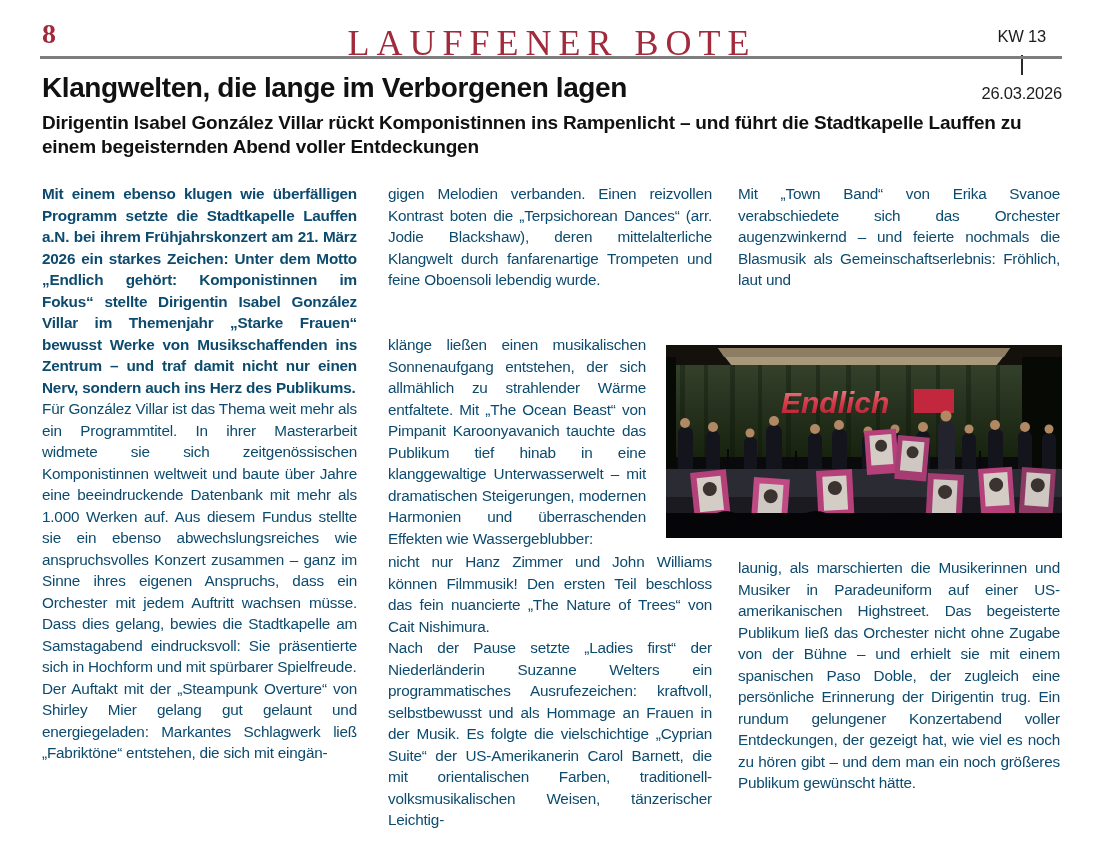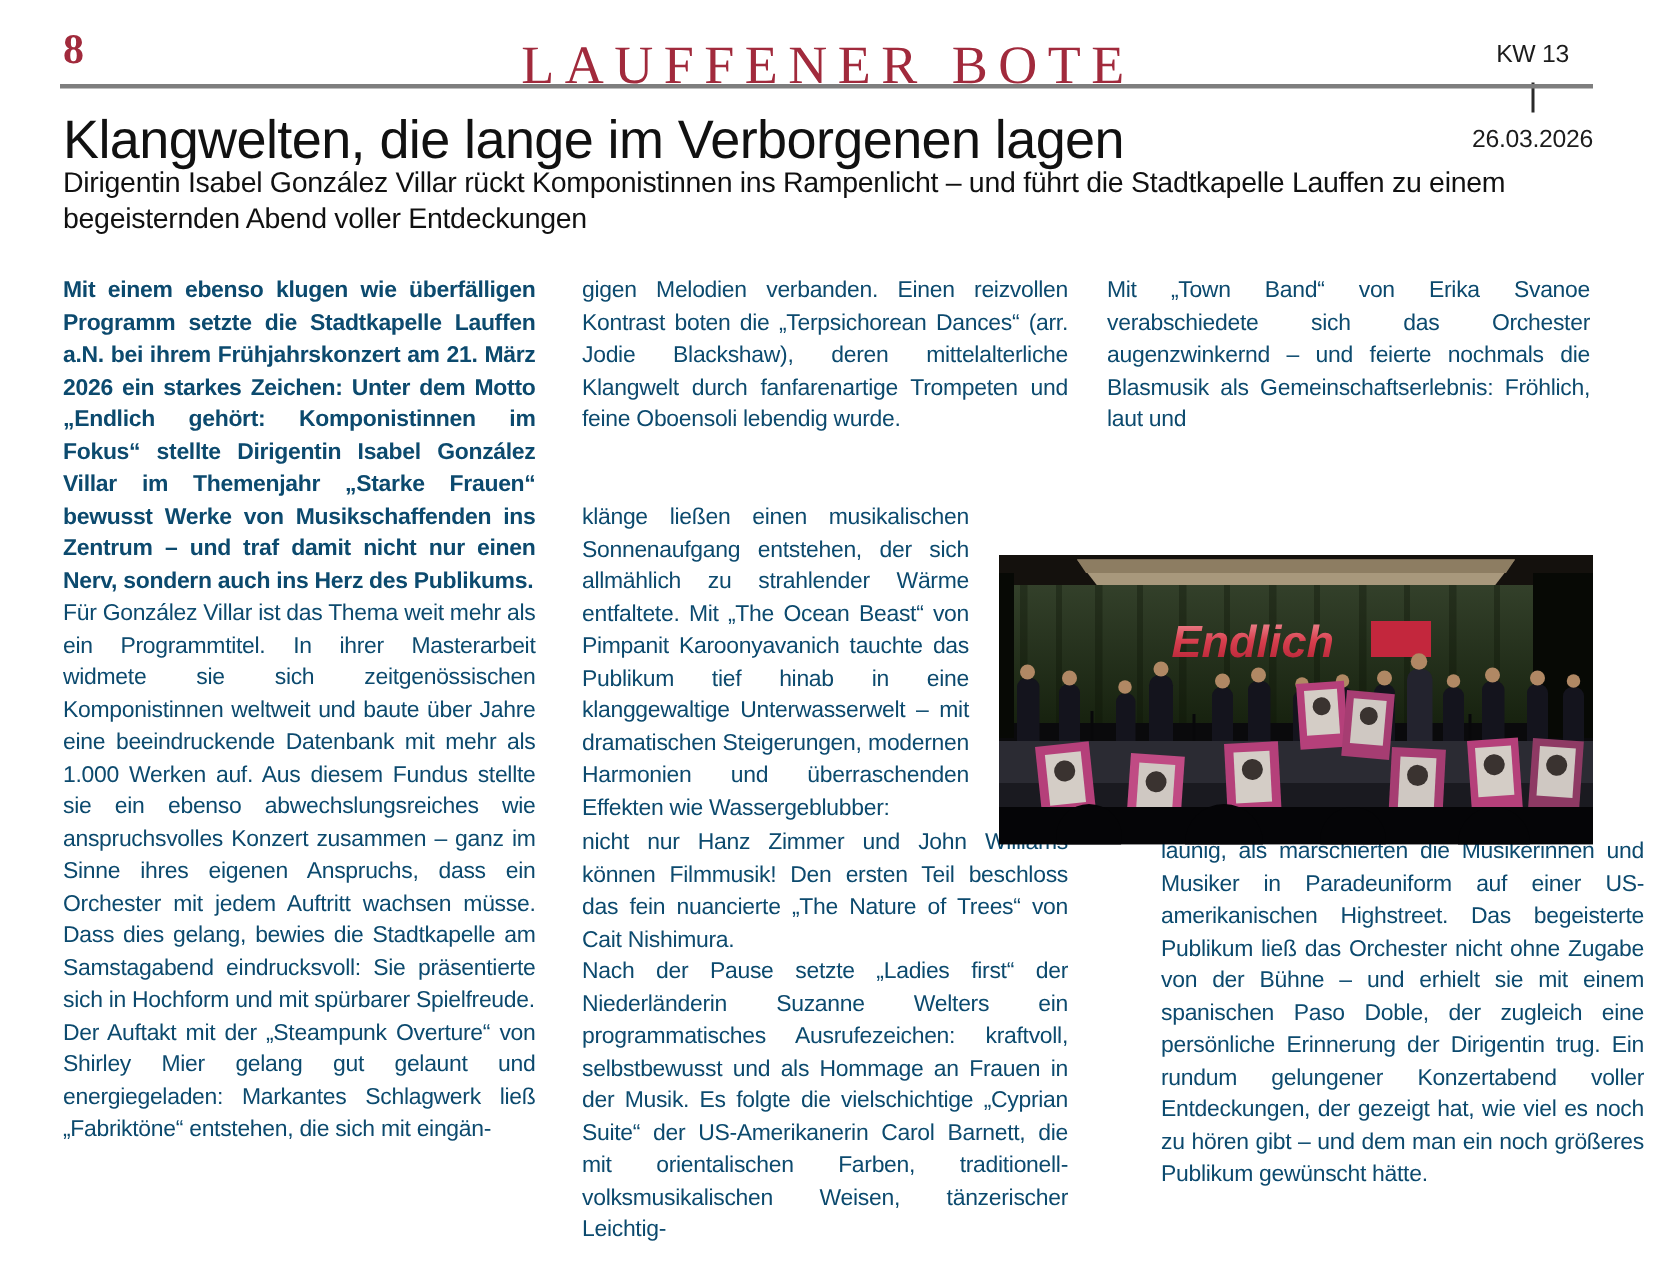--- a/index.html
+++ b/index.html
@@ -25,44 +25,44 @@
     font-size:16.5px; letter-spacing:-0.2px; color:#1c1c1c;flex-direction:column;
   }
   .issue .sep { border-left:2px solid #2a2a2a; height:20px; }
   .hdr-rule {
     position:absolute; left:40px; right:42px; top:56px; height:3px;
     background:#7e7e7e;
   }
   
   .headline {
     position:absolute; left:42px; top:72px; width:1020px;
-    font-size:36px; font-weight:normal; letter-spacing:-0.4px; color:#111;
+    font-size:28px; font-weight:bold; letter-spacing:-0.4px; color:#111;
   }
   .subhead {
     position:absolute; left:42px; top:111px; width:1022px;
-    font-size:19px; font-weight:normal; line-height:23.5px;
+    font-size:19px; font-weight:bold; line-height:23.5px;
     letter-spacing:-0.2px; color:#111;
   }
   
   .col {
     position:absolute; text-align:justify;
     font-size:15.3px; line-height:21.5px; letter-spacing:-0.2px;
     color:#0c4a6e;
   }
   .col p { margin:0; }
   .lead { font-weight:bold; }
   #col1  { left:42px;  top:183px; width:315px; }
   #col2a { left:388px; top:183px; width:324px; }
   #col2b { left:388px; top:334px; width:258px; }
   #col2c { left:388px; top:551px; width:324px; }
   #col3a { left:738px; top:183px; width:322px; }
-  #col3b { left:738px; top:557px; width:322px;margin-left:36px; }
+  #col3b { left:738px; top:557px; width:322px; }
   .credit { text-align:right; margin-top:1px; }
   
-  .photo-frame { position:absolute; left:666px; top:370px; width:419px; height:193px; }
+  .photo-frame { position:absolute; left:666px; top:345px; width:419px; height:193px; }
   .photo-frame svg { display:block; }
 </style>
 </head>
 <body>
 
 <div class="page">
 
   <div class="hdr-num">8</div>
   <div class="masthead">LAUFFENER BOTE</div>
   <div class="issue">

